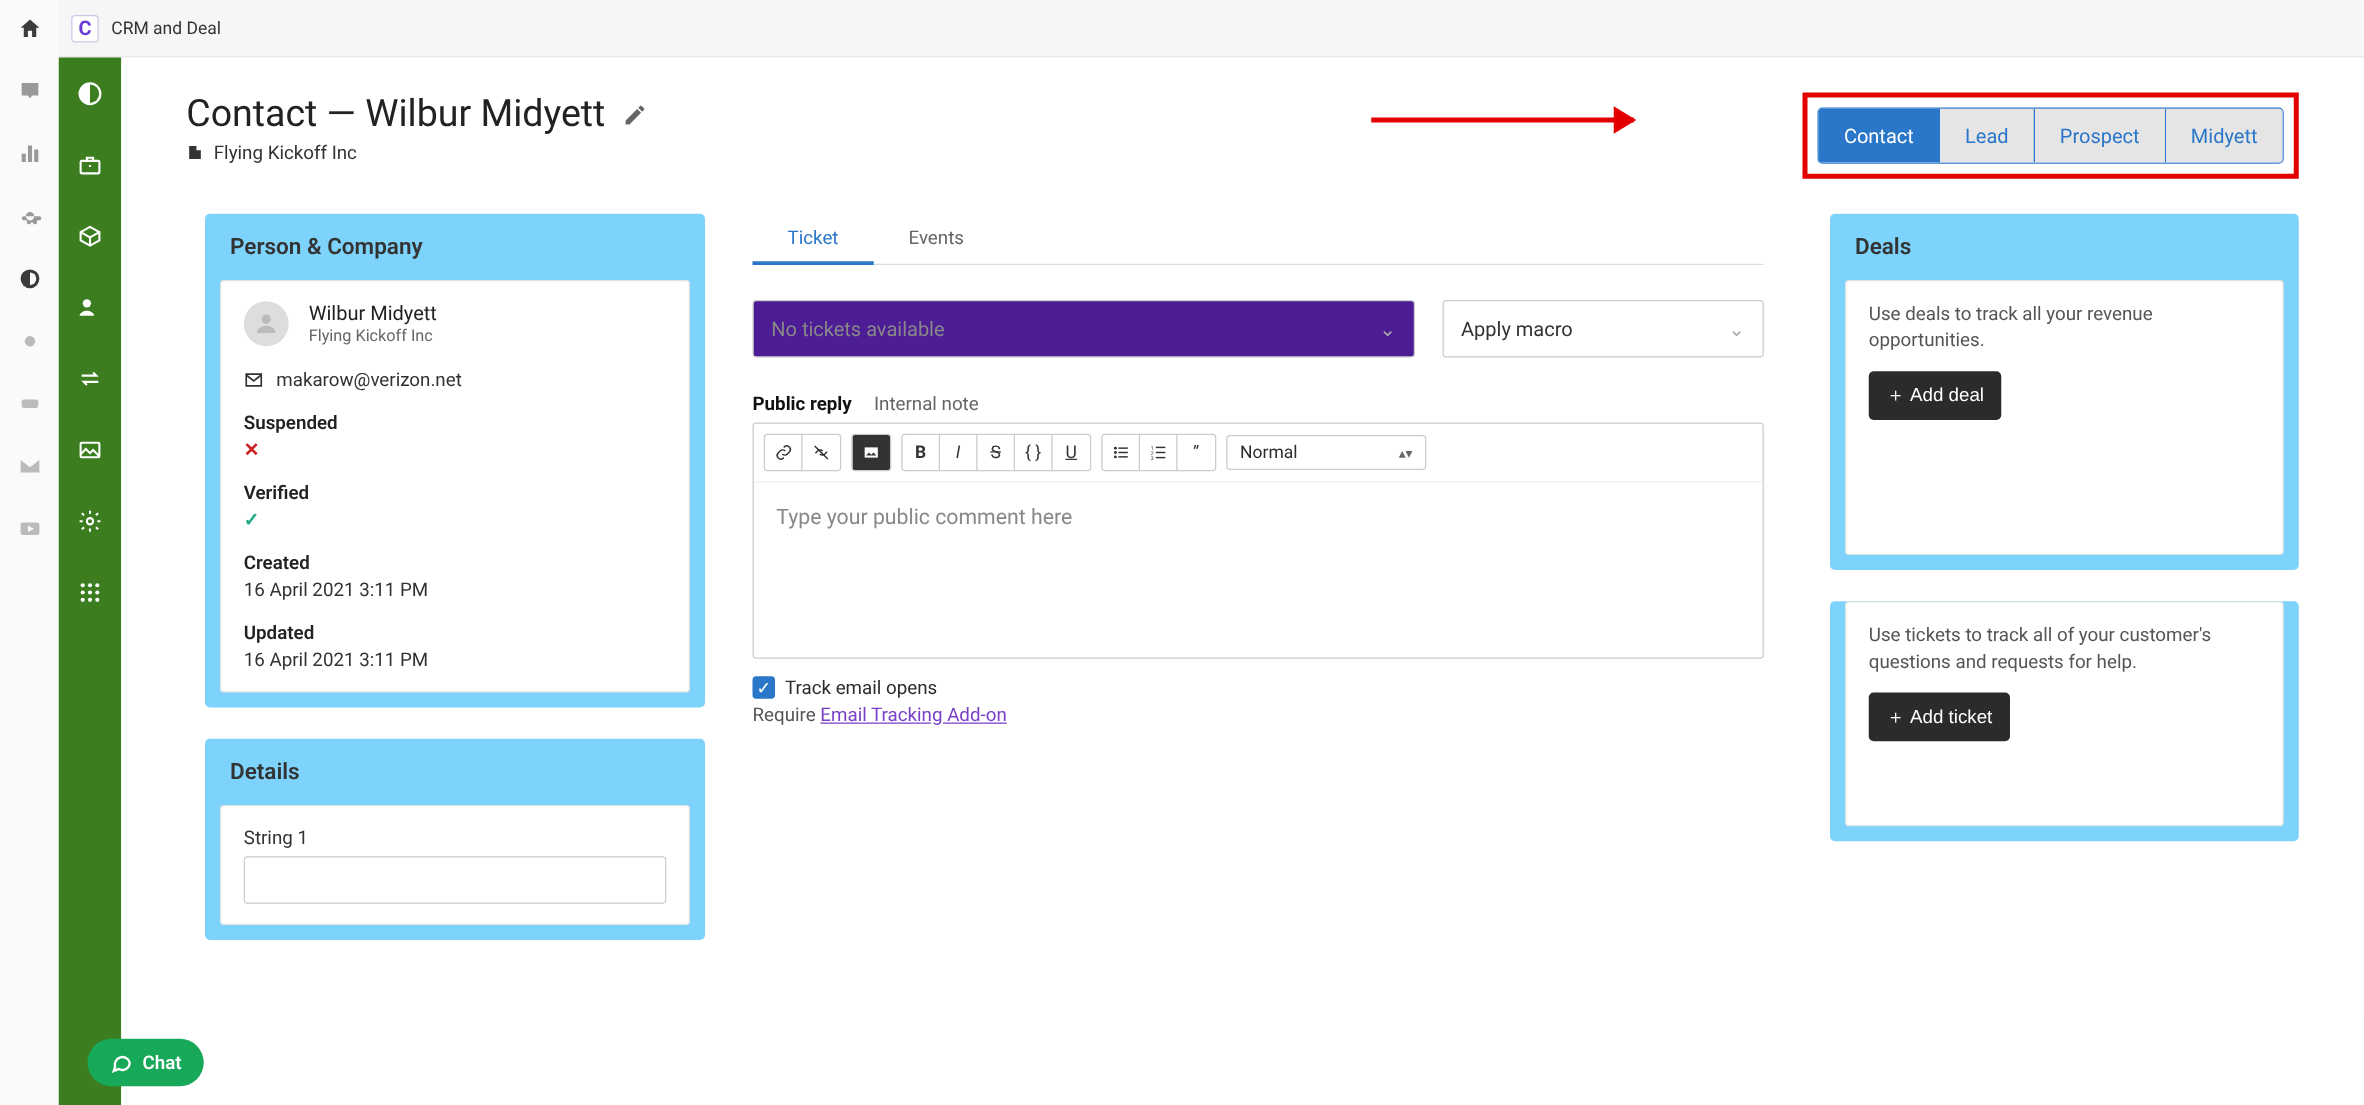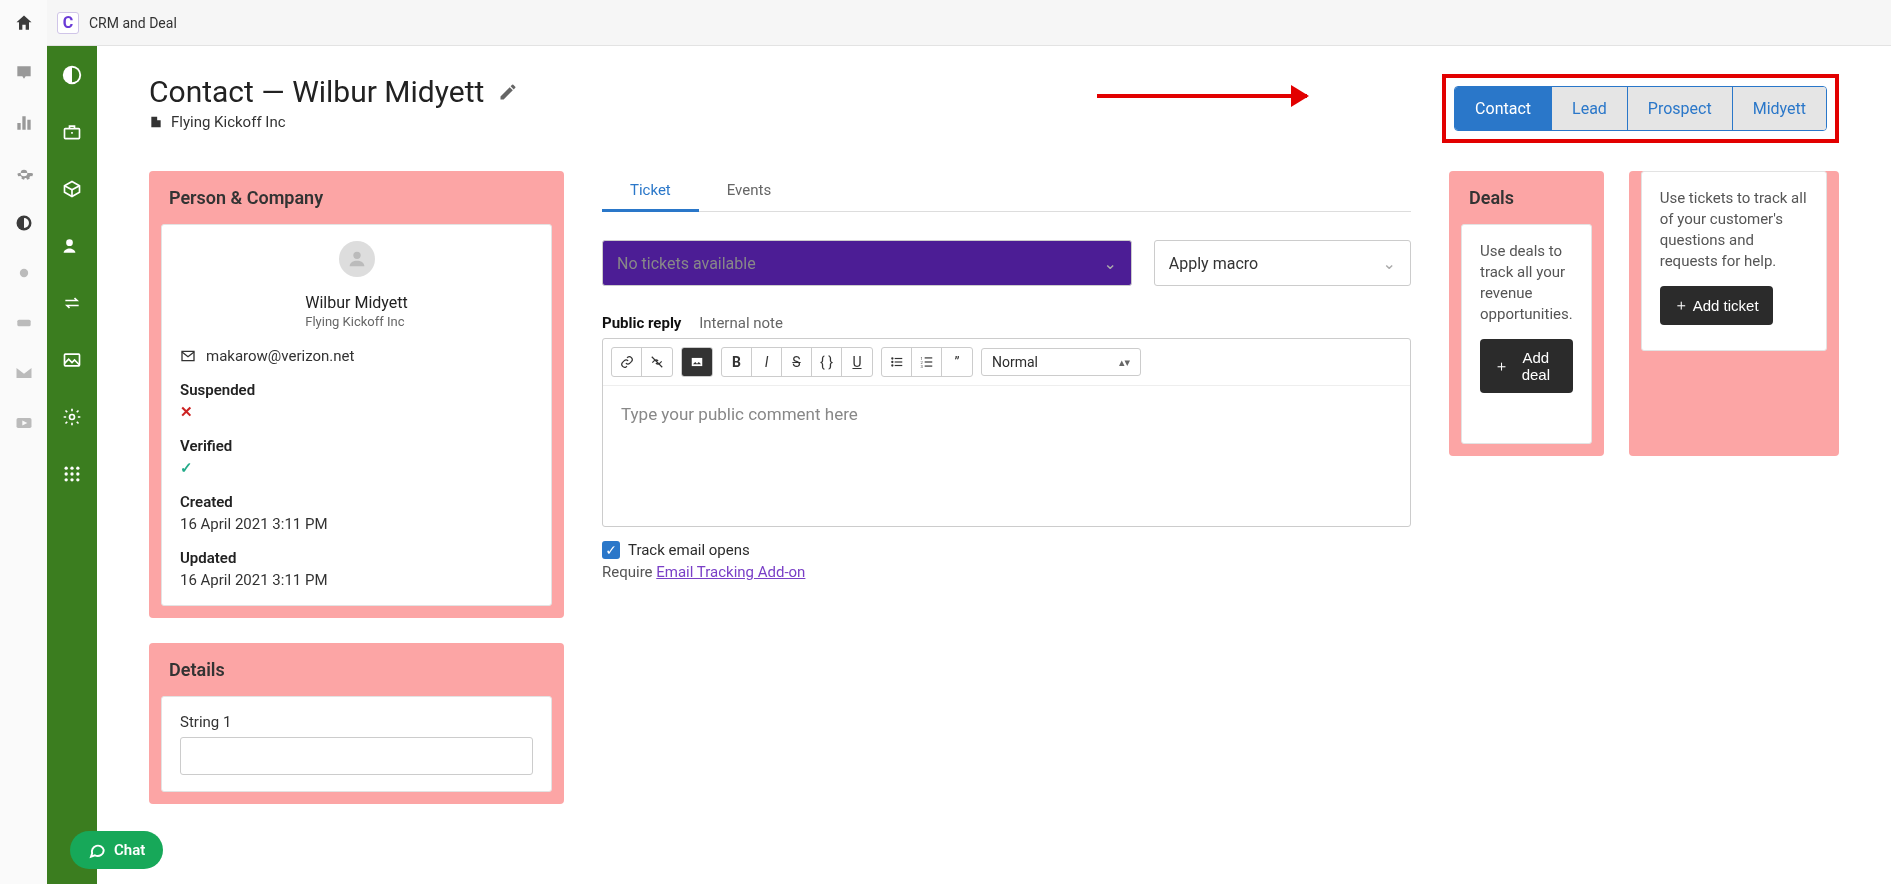--- a/index.html
+++ b/index.html
@@ -143,43 +143,44 @@
 }
 
 .body-cols {
   display: flex;
   padding: 18px 52px 0 52px;
   gap: 38px;
   align-items: flex-start;
 }
 
 .panel {
-  background: #fca5a5;
+  background: #7dd3fc;
   border-radius: 4px;
+  margin-left: 15px;
 }
 .panel-head {
   padding: 16px 20px;
   font-size: 18px;
   font-weight: 600;
   color: #333;
 }
 .panel-body {
   margin: 0 12px 12px 12px;
   background: #fff;
   border: 1px solid #e3e3e3;
   border-radius: 3px;
   padding: 16px 18px;
 }
 
 .col-left { width: 415px; display:flex; flex-direction:column; gap: 25px; }
 .avatar-circle {
   width: 36px; height: 36px; border-radius: 50%;
   background: #ddd; display:inline-flex; align-items:center; justify-content:center; color:#999;
 }
-.person-row { display:flex; align-items:center; gap: 16px; flex-direction: column; }
+.person-row { display:flex; align-items:center; gap: 16px; }
 .person-name { font-size: 16px; color:#222; }
 .person-co { font-size: 13px; color:#666; margin-top:2px; }
 .field-label { font-weight:600; color:#222; margin-top: 16px; font-size:15px;}
 .field-val { color:#333; font-size:15px; margin-top:4px; }
 .red-x { color:#c22; font-weight:bold; }
 .green-ck { color:#2a8; font-weight:bold; }
 .mail-row { display:flex; align-items:center; gap:10px; margin-top:18px; color:#333; font-size:15px;}
 
 .col-center { flex: 1; }
 .tabs { display:flex; border-bottom:1px solid #ddd; }
@@ -202,21 +203,21 @@
 .tgrp { display:flex; border:1px solid #ccc; border-radius:3px; overflow:hidden; }
 .tbtn { width:30px; height:28px; display:flex; align-items:center; justify-content:center; font-size:14px; cursor:pointer; color:#333; border-right:1px solid #ccc;}
 .tbtn:last-child { border-right:none; }
 .format-sel { border:1px solid #ccc; border-radius:3px; height:28px; display:flex; align-items:center; padding:0 10px; width:160px; justify-content:space-between; cursor:pointer; font-size:14px;}
 .editor-area { height:140px; padding:18px; color:#888; font-size:17px; }
 .track-row { margin-top:14px; font-size:15px; display:flex; align-items:center; gap:8px;}
 .require-row { font-size:15px; color:#555; margin-top:4px;}
 .require-row a { color:#7a3fc7; text-decoration:underline; cursor:pointer;}
 .chkbox { width:18px; height:18px; background:#2a77c9; border-radius:3px; display:inline-flex; align-items:center; justify-content:center; color:#fff; font-size:14px;}
 
-.col-right { width: 390px; display:flex; flex-direction:row; gap:25px;}
+.col-right { width: 390px; display:flex; flex-direction:column; gap:25px;}
 .dark-btn {
   background:#2b2b2b; color:#fff; border:none; border-radius:4px;
   padding:10px 14px; font-size:15px; cursor:pointer; display:inline-flex; align-items:center; gap:4px;
 }
 .right-text { font-size:15px; color:#555; line-height:1.4; }
 
 .chat-pill {
   position:absolute; left:70px; bottom:15px;
   background:#17a859; color:#fff; border-radius:30px;
   padding:10px 18px; display:flex; align-items:center; gap:8px;

